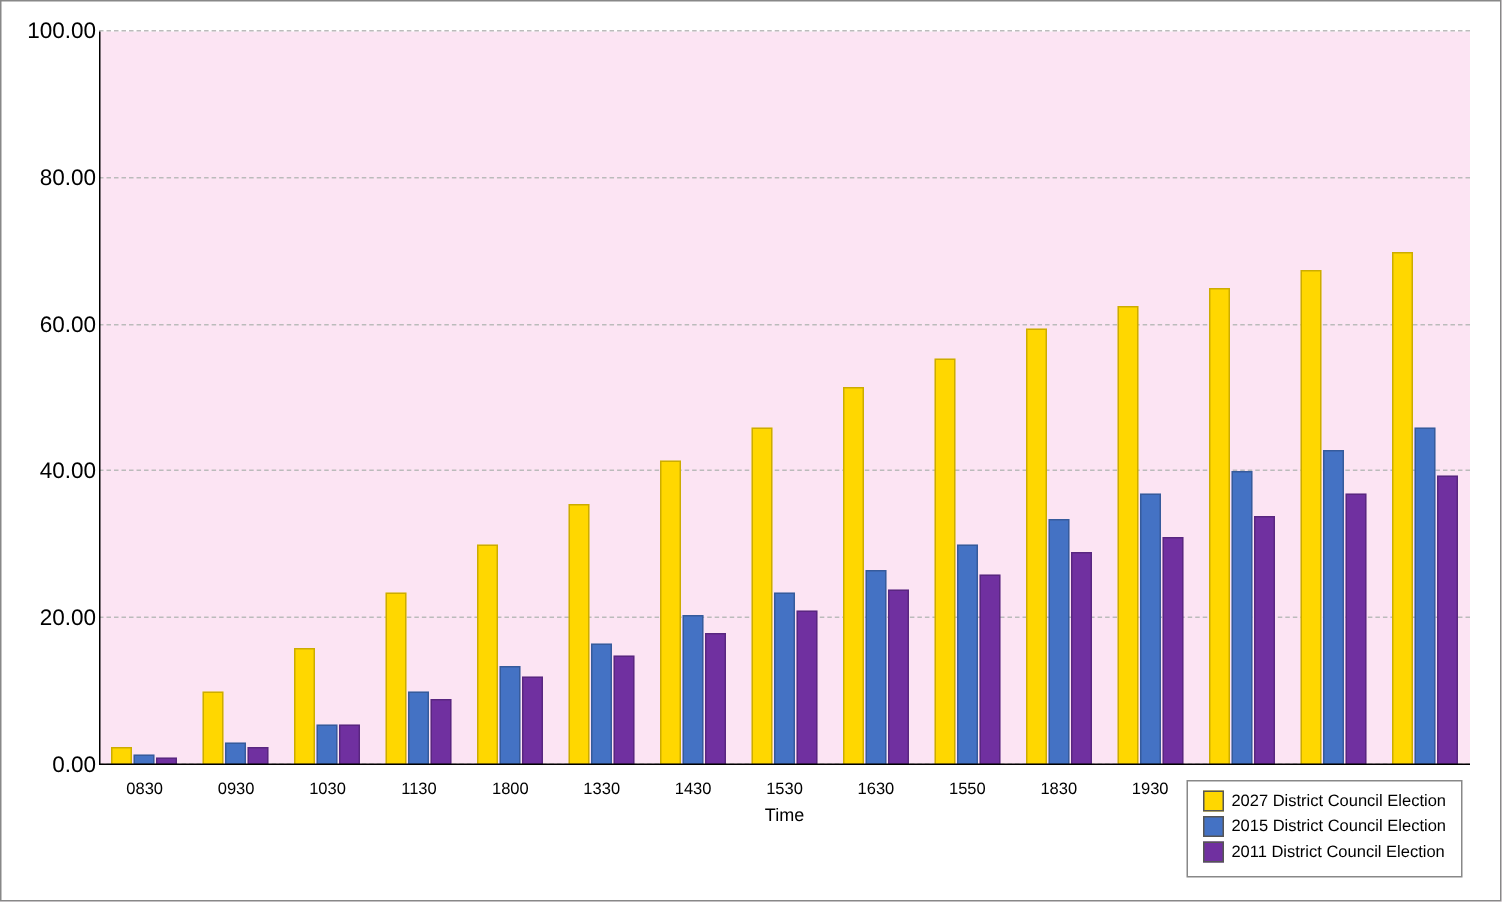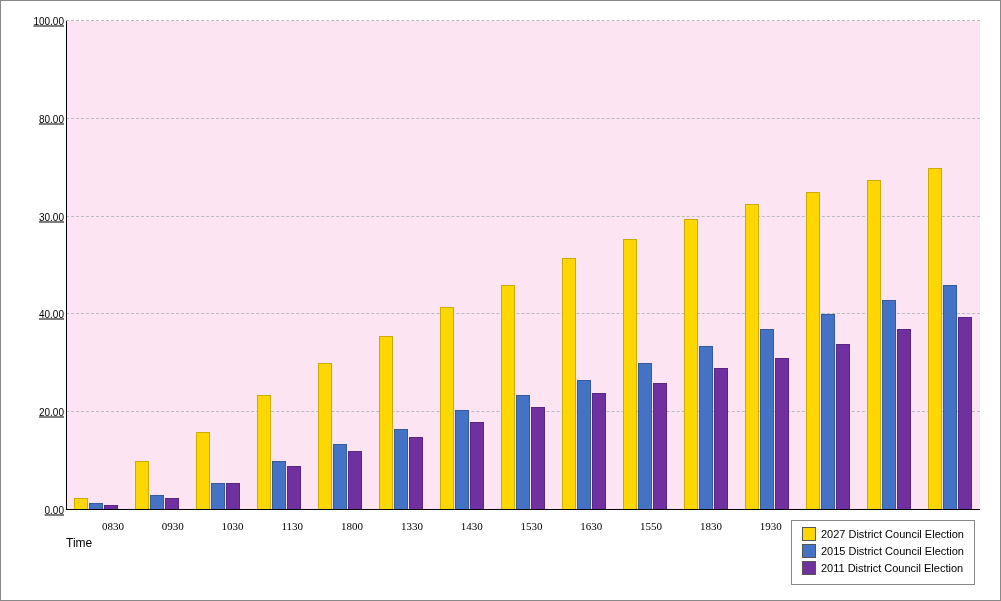--- a/index.html
+++ b/index.html
@@ -52,44 +52,42 @@
     .y-axis-labels {
       position: absolute;
       left: -52px;
       top: 0;
       bottom: 0;
       width: 50px;
     }
     .y-label {
       position: absolute;
       right: 0;
-      font-size: 10px;
+      font-size: 15px;
       color: #000;
       transform: translateY(50%);
-      text-decoration: underline;
     }
     .x-axis-labels {
       position: absolute;
-      left: 17px; right: 0;
+      left: 0; right: 0;
       bottom: -22px;
       display: flex;
-      justify-content: center;
-      font-family: Liberation Serif, serif;
+      justify-content: flex-start;
     }
     .x-label {
       font-size: 11px;
       color: #000;
       text-align: center;
       flex: 1;
     }
     .x-axis-title {
       position: absolute;
       bottom: -40px;
       left: 0; right: 0;
-      text-align: left;
+      text-align: center;
       font-size: 12px;
       color: #000;
     }
     .bars-container {
       position: absolute;
       left: 0; top: 0; right: 0; bottom: 0;
       display: flex;
       align-items: flex-end;
     }
     .bar-group {
@@ -156,21 +154,21 @@
         <div class="grid-line" style="bottom: 20%;"></div>
         <div class="grid-line" style="bottom: 40%;"></div>
         <div class="grid-line" style="bottom: 60%;"></div>
         <div class="grid-line" style="bottom: 80%;"></div>
         <div class="grid-line" style="bottom: 100%;"></div>
       </div>
     <div class="y-axis-labels" id="y-axis-labels">
         <div class="y-label" style="bottom: 0%;">0.00</div>
         <div class="y-label" style="bottom: 20%; margin-left: 20px;">20.00</div>
         <div class="y-label" style="bottom: 40%; margin-left: 32px;">40.00</div>
-        <div class="y-label" style="bottom: 60%;">30.00</div>
+        <div class="y-label" style="bottom: 60%;">60.00</div>
         <div class="y-label" style="bottom: 80%; text-align: center;">80.00</div>
         <div class="y-label" style="bottom: 100%;">100.00</div>
       </div>
 
     <div class="bars-container" id="bars-container">
         <div class="bar-group">
           <div class="bar" style="height: 2.5%; background-color: rgb(255, 215, 0); border: 1px solid rgba(0, 0, 0, 0.2);"></div>
           <div class="bar" style="height: 1.5%; background-color: rgb(68, 114, 196); border: 1px solid rgba(0, 0, 0, 0.2);"></div>
           <div class="bar" style="height: 1%; background-color: rgb(112, 48, 160); border: 1px solid rgba(0, 0, 0, 0.2);"></div>
         </div>

